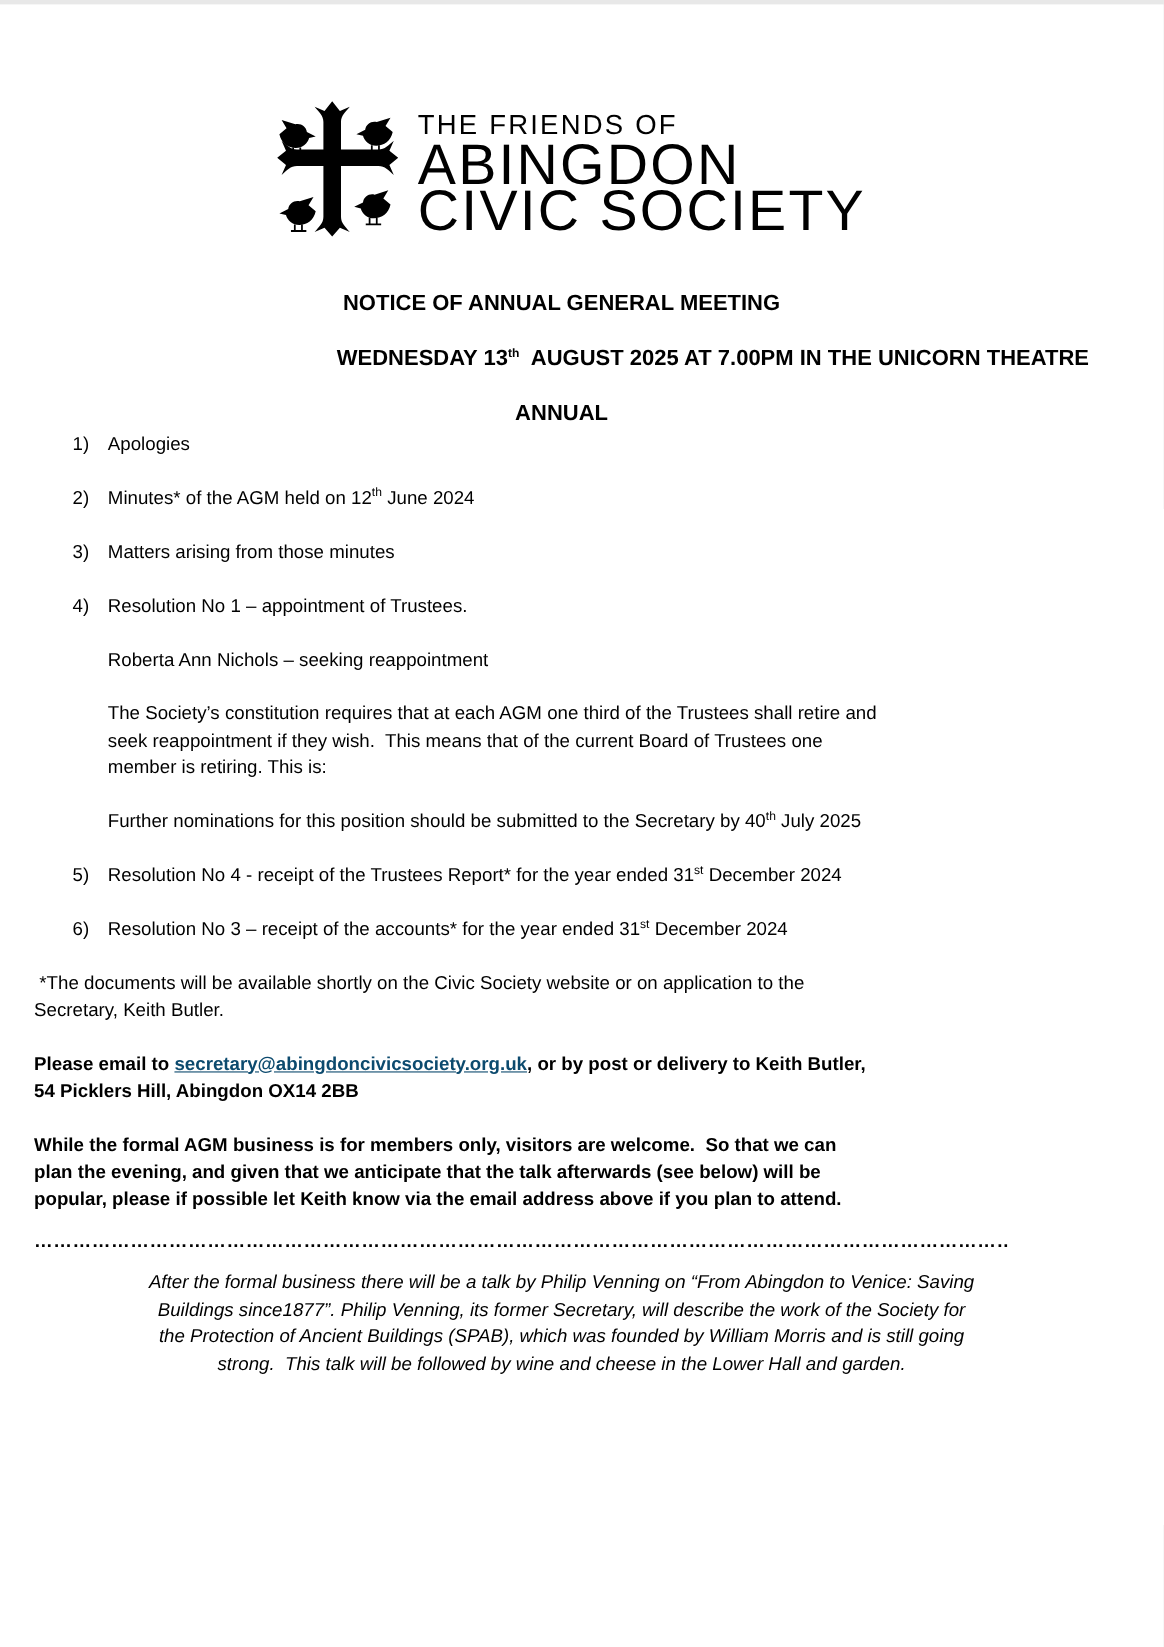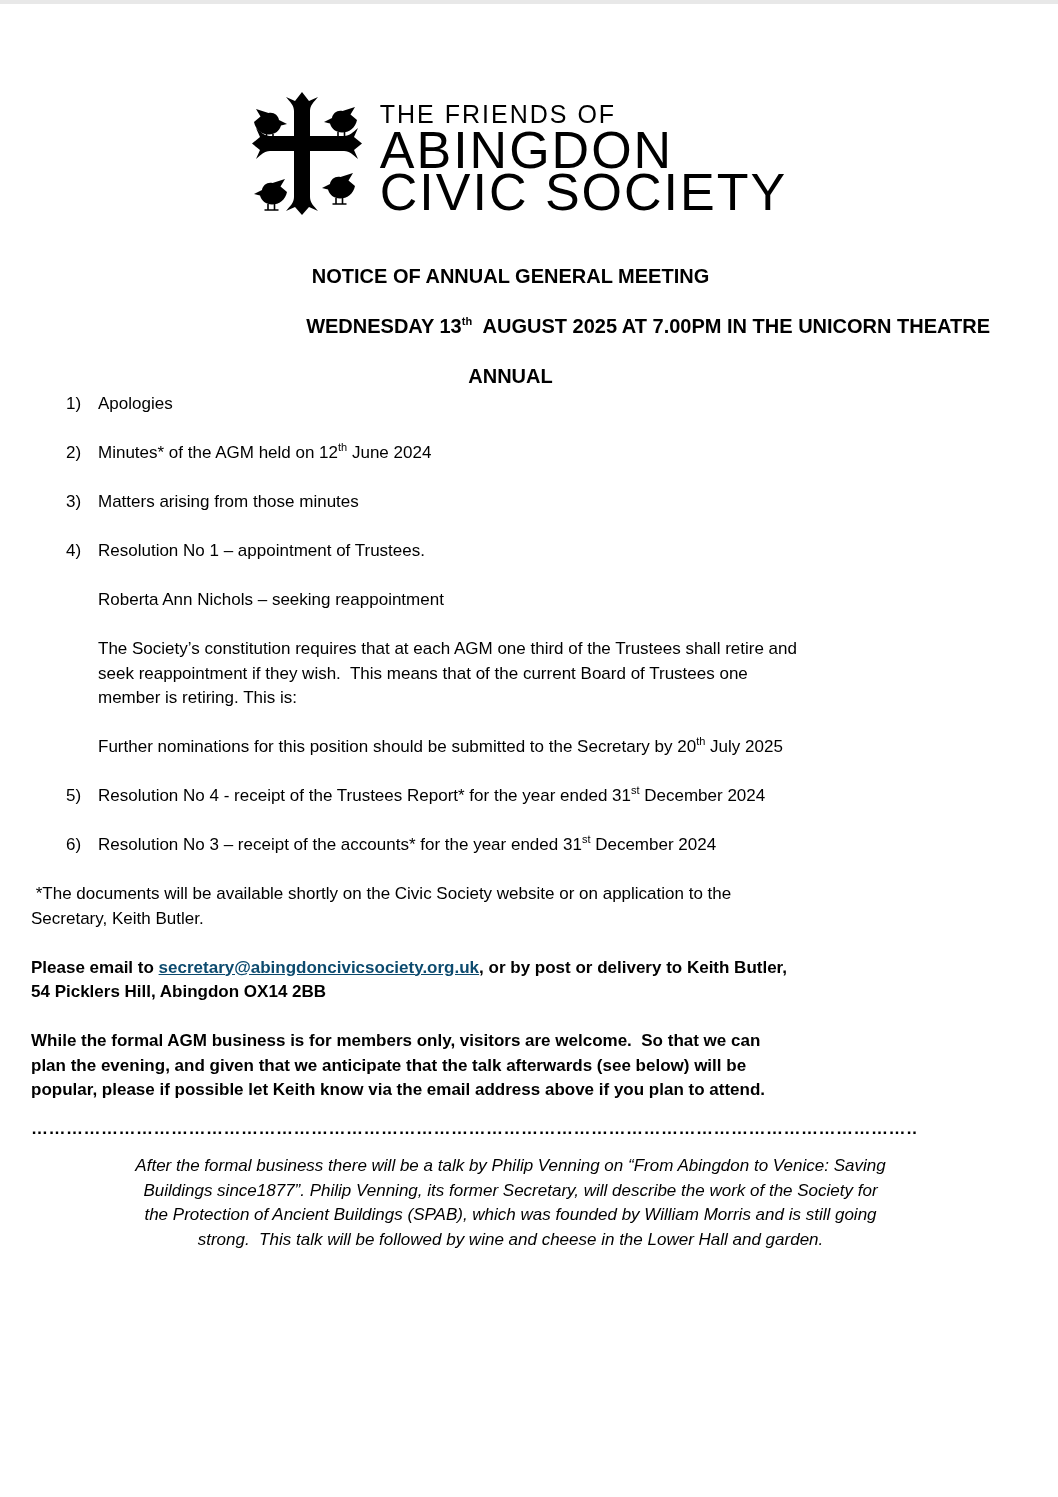--- a/index.html
+++ b/index.html
@@ -172,21 +172,21 @@
       <span class="agenda-num">4)</span>
       <span class="agenda-text"><span>Resolution No 1 – appointment of Trustees.</span><sup></sup><span></span></span>
     </div>
 
     <div class="agenda-detail">Roberta Ann Nichols – seeking reappointment</div>
 
     <div class="agenda-detail">The Society’s constitution requires that at each AGM one third of the Trustees shall retire and
 seek reappointment if they wish.  This means that of the current Board of Trustees one
 member is retiring. This is:</div>
 
-    <div class="agenda-detail"><span>Further nominations for this position should be submitted to the Secretary by 20</span><sup>th</sup><span> July 2025</span></div>
+    <div class="agenda-detail"><span>Further nominations for this position should be submitted to the Secretary by 40</span><sup>th</sup><span> July 2025</span></div>
 
     <div class="agenda-item">
       <span class="agenda-num">5)</span>
       <span class="agenda-text"><span>Resolution No 4 - receipt of the Trustees Report* for the year ended 31</span><sup>st</sup><span> December 2024</span></span>
     </div>
 
     <div class="agenda-item">
       <span class="agenda-num">6)</span>
       <span class="agenda-text"><span>Resolution No 3 – receipt of the accounts* for the year ended 31</span><sup>st</sup><span> December 2024</span></span>
     </div>

